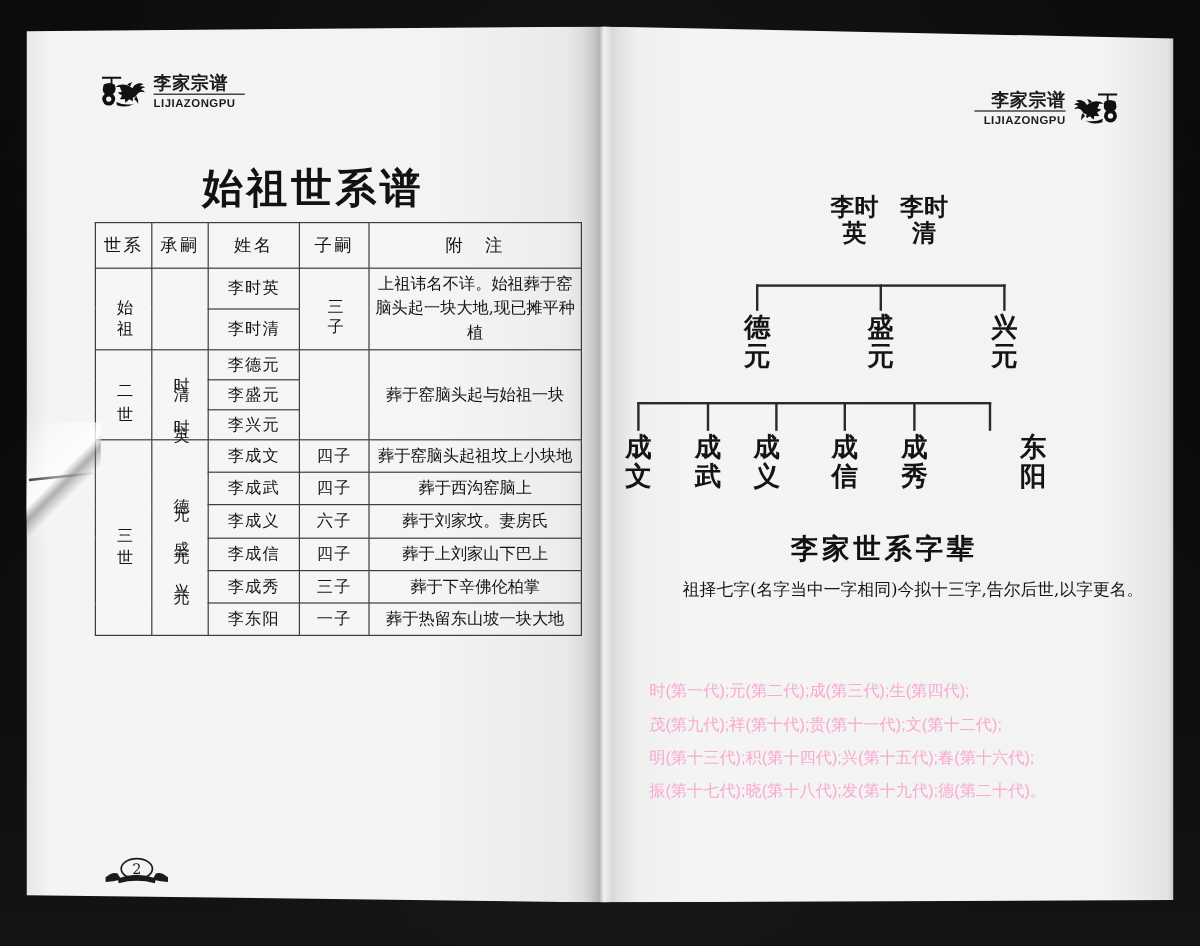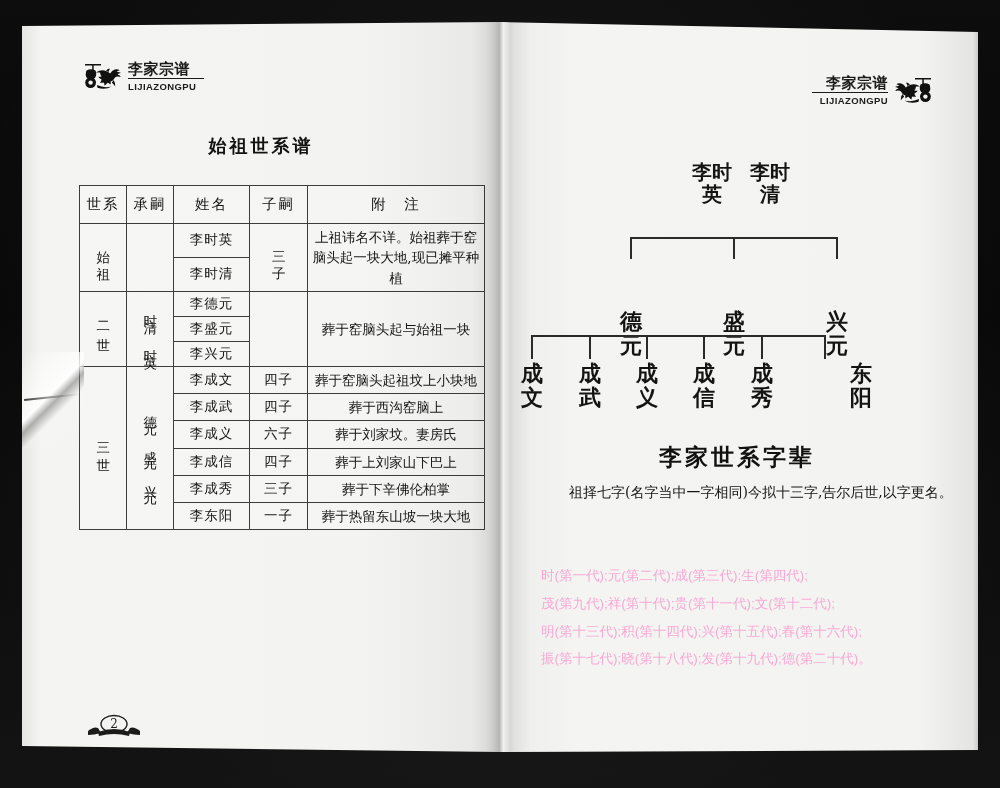--- a/index.html
+++ b/index.html
@@ -99,21 +99,21 @@
     font-family: "Liberation Sans", sans-serif;
   }
 
   
   .page-title {
     text-align: center;
     font-family: "DejaVu Serif", "Liberation Serif", serif;
     font-weight: bold;
     color: #121212;
   }
-  #title-left  { position:absolute; left:0; right:0; top:112px; font-size:18px; letter-spacing:3px; }
+  #title-left  { position:absolute; left:0; right:0; top:112px; font-size:34px; letter-spacing:3px; }
   #title-right { position:absolute; left:0; right:0; top:420px; font-size:23px; letter-spacing:3px; }
 
   
   #lineage-table {
     position: absolute;
     left: 57px; top: 163px;
     width: 405px;
     border-collapse: collapse;
     table-layout: fixed;
     background: rgba(255,255,255,.18);
@@ -169,21 +169,21 @@
   .tnode {
     position: absolute;
     font-family: "DejaVu Serif", "Liberation Serif", serif;
     font-weight: bold;
     color: #141414;
     text-align: center;
     line-height: 1.08;
     white-space: pre-line;
   }
   .tnode-root { font-size: 20px; width: 40px; }
-  .tnode-gen2 { font-size: 22px; width: 40px; margin-top: 48px; }
+  .tnode-gen2 { font-size: 22px; width: 40px; }
   .tnode-gen3 { font-size: 22px; width: 36px; }
   .tline { position: absolute; background: #2a2a2a; }
 
   
   #intro-para {
     position: absolute;
     left: 519px; top: 458px;
     width: 424px;
     font-family: "DejaVu Serif", "Liberation Serif", serif;
     font-size: 14px;
@@ -388,21 +388,21 @@
     <div class="tline" style="left:31px;  top:183px; width:295px; height:1.6px;"></div>
     <div class="tline" style="left:31px;  top:183px; width:1.6px; height:24px;"></div>
     <div class="tline" style="left:89px;  top:183px; width:1.6px; height:24px;"></div>
     <div class="tline" style="left:146px; top:183px; width:1.6px; height:24px;"></div>
     <div class="tline" style="left:203px; top:183px; width:1.6px; height:24px;"></div>
     <div class="tline" style="left:261px; top:183px; width:1.6px; height:24px;"></div>
     <div class="tline" style="left:324px; top:183px; width:1.6px; height:24px;"></div>
 
     <div class="tnode tnode-gen3" style="left:14px;  top:210px;">成文</div>
     <div class="tnode tnode-gen3" style="left:72px;  top:210px;">成武</div>
-    <div class="tnode tnode-gen3" style="left:129px; top:210px;">成义</div>
+    <div class="tnode tnode-gen3" style="left:114px; top:210px;text-align:right;">成义</div>
     <div class="tnode tnode-gen3" style="left:186px; top:210px;">成信</div>
     <div class="tnode tnode-gen3" style="left:244px; top:210px;">成秀</div>
     <div class="tnode tnode-gen3" style="left:307px; top:210px;margin-left:36px;">东阳</div>
   </div>
 
   <div class="page-title" id="title-right" style="left:474px; right:0;">李家世系字辈</div>
 
   <p id="intro-para">祖择七字(名字当中一字相同)今拟十三字,告尔后世,以字更名。</p>
 
   <div id="generation-list">

